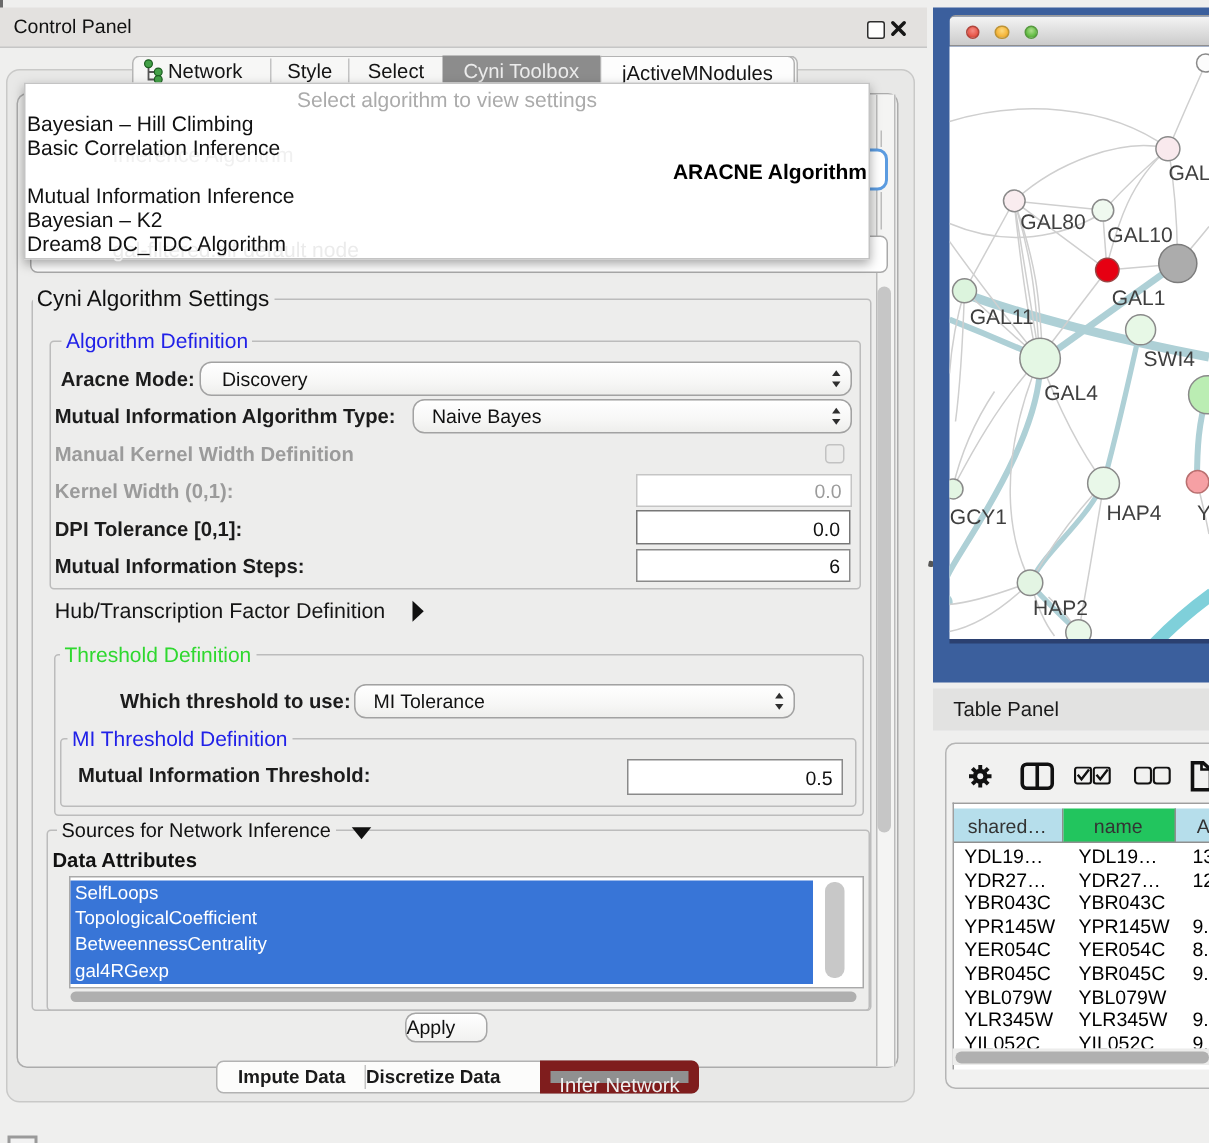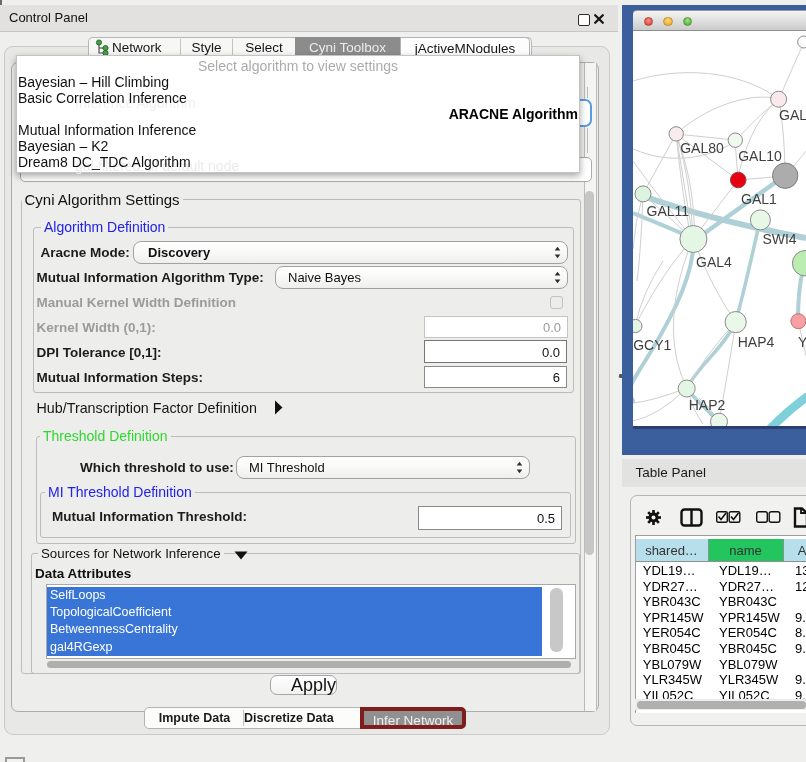--- a/index.html
+++ b/index.html
@@ -55,21 +55,21 @@
 <div class="abs" style="left:20px;top:157px;width:572px;height:25px;background:#fff;border:1px solid #a9a9a9;border-radius:5px;box-sizing:border-box;"></div>
 
 <div class="grp" style="left:21px;top:199px;width:558px;height:473px;"></div>
 <div class="gt" style="left:21.5px;top:192px;color:#111;font-size:15px;line-height:15px;">Cyni Algorithm Settings</div>
 
 <div class="grp" style="left:33px;top:227px;width:539px;height:164px;"></div>
 <div class="gt" style="left:41px;top:220px;color:#2121e8;">Algorithm Definition</div>
 
 <div class="abs lbl" style="left:40.5px;top:245px;">Aracne Mode:</div>
 <div class="combo" style="left:133px;top:241px;width:433px;height:21px;line-height:21px;">
-  <span style="padding-left:14px;font-weight:bold;">Discovery</span>
+  <span style="padding-left:14px;">Discovery</span>
   <svg class="ar" width="7" height="21" viewBox="0 0 7 21">
       <path d="M3.5,4.8 L6.3,8.6 H0.7 Z" fill="#2e2e2e"></path>
       <path d="M3.5,16.2 L0.7,12.4 H6.3 Z" fill="#2e2e2e"></path>
     </svg>
 </div>
 <div class="abs lbl" style="left:36.5px;top:270px;">Mutual Information Algorithm Type:</div>
 <div class="combo" style="left:275px;top:266px;width:291px;height:21px;line-height:21px;">
   <span style="padding-left:12px;">Naive Bayes</span>
   <svg class="ar" width="7" height="21" viewBox="0 0 7 21">
       <path d="M3.5,4.8 L6.3,8.6 H0.7 Z" fill="#2e2e2e"></path>
@@ -87,21 +87,21 @@
 
 <div class="abs" style="left:36.5px;top:400px;font-size:14.3px;color:#151515;">Hub/Transcription Factor Definition</div>
 <svg class="abs" style="left:274px;top:399.5px" width="9" height="15" viewBox="0 0 9 15">
     <path d="M1,0.5 L8.5,7.5 L1,14.5 Z" fill="#111"></path>
   </svg>
 
 <div class="grp" style="left:36px;top:436px;width:538px;height:106px;"></div>
 <div class="gt" style="left:40px;top:429px;color:#2fd82f;">Threshold Definition</div>
 <div class="abs lbl" style="left:80px;top:460px;">Which threshold to use:</div>
 <div class="combo" style="left:236px;top:456px;width:292px;height:21px;line-height:21px;">
-  <span style="padding-left:12px;">MI Threshold</span>
+  <span style="padding-left:12px;">MI Tolerance</span>
   <svg class="ar" width="7" height="21" viewBox="0 0 7 21">
       <path d="M3.5,4.8 L6.3,8.6 H0.7 Z" fill="#2e2e2e"></path>
       <path d="M3.5,16.2 L0.7,12.4 H6.3 Z" fill="#2e2e2e"></path>
     </svg>
 </div>
 <div class="grp" style="left:40px;top:492px;width:529px;height:44px;"></div>
 <div class="gt" style="left:45px;top:485px;color:#2121e8;">MI Threshold Definition</div>
 <div class="abs lbl" style="left:52px;top:509px;">Mutual Information Threshold:</div>
 <div class="field" style="left:418px;top:506px;width:144px;height:24px;line-height:24px;border:1.5px solid #8a8a8a;box-sizing:border-box;"><span style="padding-right:6px;">0.5</span></div>
 
@@ -115,27 +115,27 @@
 <div class="abs" style="left:46px;top:584px;width:530px;height:75px;background:#fff;border:1px solid #a9a9a9;box-sizing:border-box;"></div>
 <div class="abs" style="left:47px;top:586.5px;width:495px;height:69.6px;background:#3875d7;"></div>
 <div class="abs" style="left:50px;top:586.5px;width:400px;height:17.4px;line-height:17.4px;font-size:12.5px;color:#fff;">SelfLoops</div>
 <div class="abs" style="left:50px;top:603.9px;width:400px;height:17.4px;line-height:17.4px;font-size:12.5px;color:#fff;">TopologicalCoefficient</div>
 <div class="abs" style="left:50px;top:621.3px;width:400px;height:17.4px;line-height:17.4px;font-size:12.5px;color:#fff;">BetweennessCentrality</div>
 <div class="abs" style="left:50px;top:638.7px;width:400px;height:17.4px;line-height:17.4px;font-size:12.5px;color:#fff;">gal4RGexp</div>
 <div class="abs" style="left:550px;top:588px;width:13px;height:64px;background:#c8c8c8;border-radius:6px;"></div>
 
 <div class="abs" style="left:47px;top:661px;width:524px;height:7px;background:#afafaf;border-radius:4px;"></div>
 
-<div class="abs" style="left:270px;top:675px;width:67px;height:20px;background:linear-gradient(#ffffff,#f1f1f0);border:1px solid #a6a6a6;border-radius:7px;box-sizing:border-box;text-align:right;line-height:18px;font-size:18px;color:#111;">Apply</div>
+<div class="abs" style="left:270px;top:675px;width:55px;height:20px;background:linear-gradient(#ffffff,#f1f1f0);border:1px solid #a6a6a6;border-radius:7px;box-sizing:border-box;text-align:left;line-height:18px;font-size:13px;color:#111;">Apply</div>
 
 <div class="abs" style="left:144px;top:707px;width:322px;height:22px;background:#fcfcfb;border:1px solid #b2b2b2;border-radius:5px;box-sizing:border-box;"></div>
 <div class="abs" style="left:144px;top:707px;width:101px;height:22px;line-height:22px;font-size:12.5px;font-weight:bold;color:#1a1a1a;text-align:center;">Impute Data</div>
 <div class="abs" style="left:243px;top:710px;width:1px;height:16px;background:#c3c3c3;"></div>
 <div class="abs" style="left:244px;top:707px;width:116px;height:22px;line-height:22px;font-size:12.5px;font-weight:bold;color:#1a1a1a;text-align:left;">Discretize Data</div>
-<div class="abs" style="left:360px;top:707px;width:106px;height:22px;background:#909090;border:4px solid #7f1d1d;border-radius:0 5px 5px 0;box-sizing:border-box;line-height:20px;font-size:13.5px;color:#efefef;text-align:center;">Infer Network</div>
+<div class="abs" style="left:360px;top:707px;width:106px;height:22px;background:#909090;border:7px solid #7f1d1d;border-radius:0 5px 5px 0;box-sizing:border-box;line-height:20px;font-size:13.5px;color:#efefef;text-align:center;">Infer Network</div>
 
 <div class="abs" style="left:5px;top:757px;width:20px;height:10px;background:#f2f2f2;border:2px solid #9a9a9a;box-sizing:border-box;"></div>
 
 <div class="abs" style="left:16px;top:55px;width:564px;height:118px;background:#fff;border:1px solid #c4c4c4;box-sizing:border-box;box-shadow:0 3px 7px rgba(0,0,0,0.35);z-index:30;"></div>
 <div class="abs" style="left:75px;top:95px;width:300px;height:16px;font-size:14px;color:#f0f0f0;z-index:30;">Inference Algorithm</div>
 <div class="abs" style="left:75px;top:158px;width:300px;height:16px;font-size:14px;color:#ebebeb;z-index:30;">gal-filtered.sif default node</div>
 <div class="abs" style="left:16px;top:57.5px;width:564px;height:16px;font-size:14px;color:#ababab;text-align:center;z-index:31;">Select algorithm to view settings</div>
 <div class="abs" style="left:18px;top:74px;width:560px;height:16px;font-size:14px;color:#111;z-index:31;line-height:16px;">Bayesian – Hill Climbing</div>
 <div class="abs" style="left:18px;top:90px;width:560px;height:16px;font-size:14px;color:#111;z-index:31;line-height:16px;">Basic Correlation Inference</div>
 <div class="abs b" style="left:18px;top:106px;width:560px;height:16px;font-size:14px;color:#000;z-index:31;line-height:16px;">ARACNE Algorithm</div>

